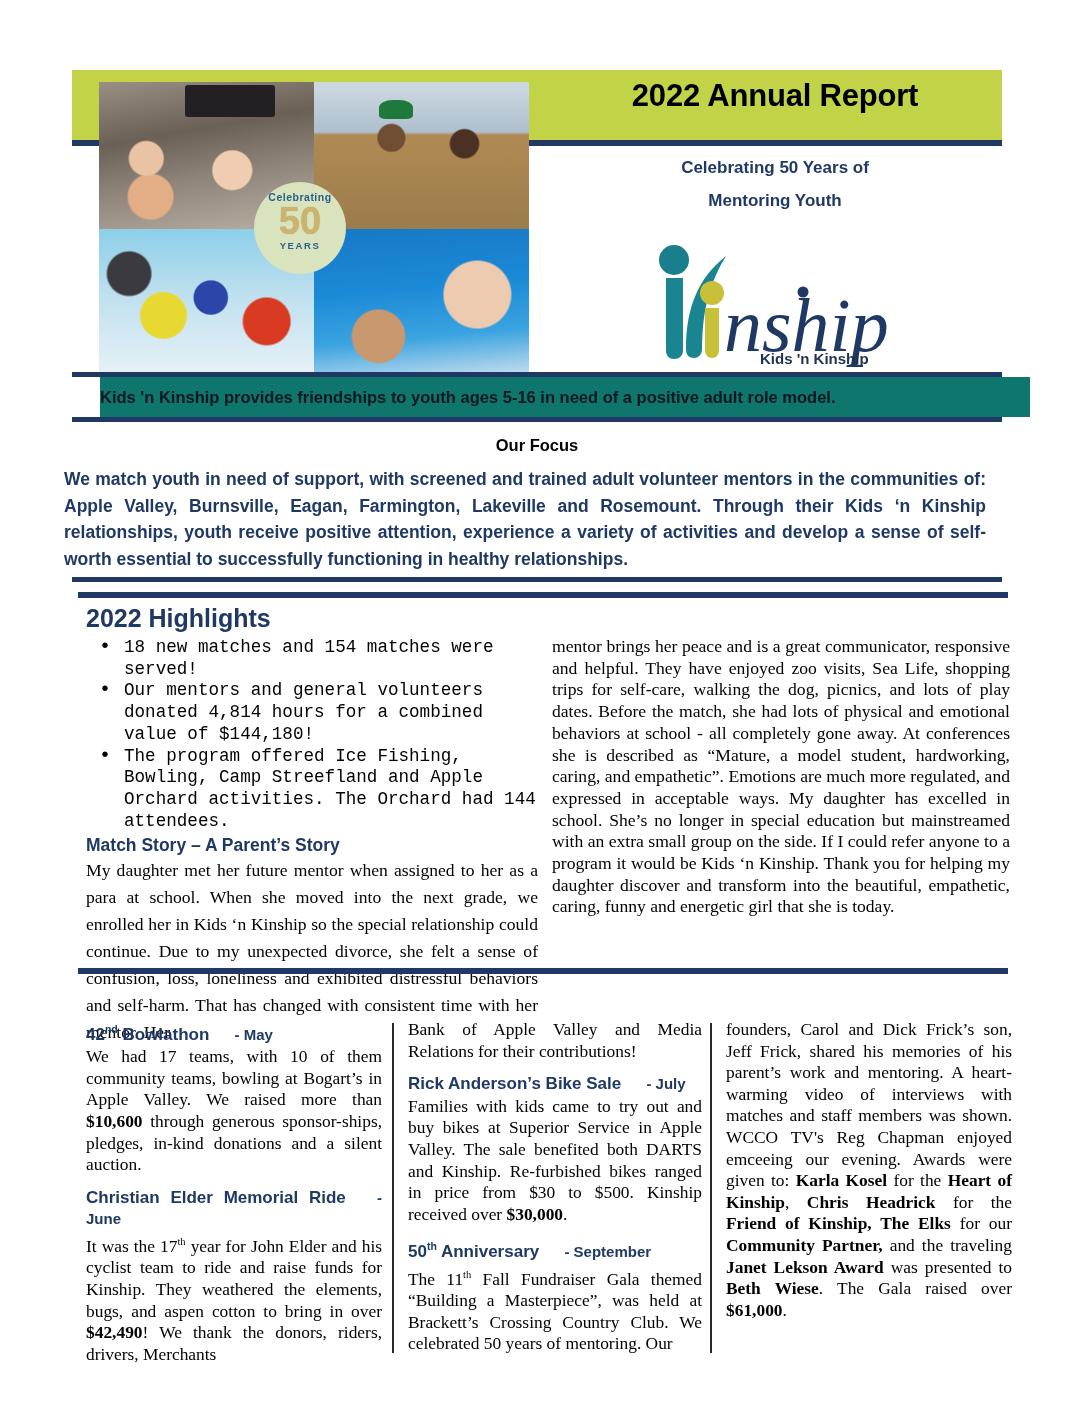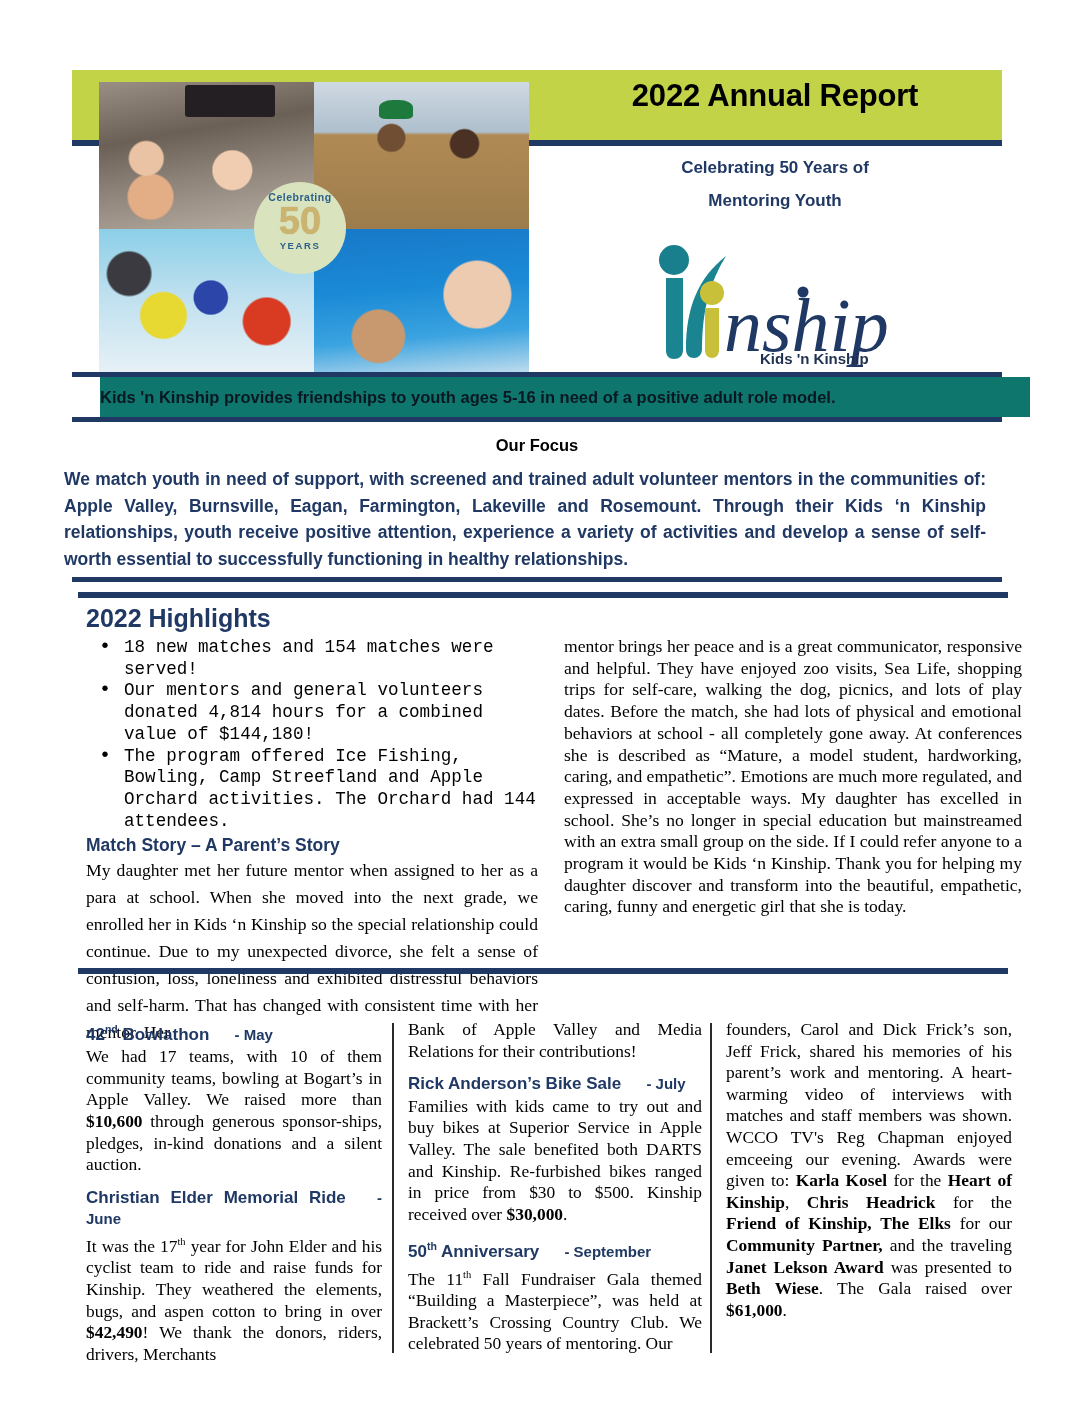--- a/index.html
+++ b/index.html
@@ -200,21 +200,21 @@
   }
   .hl-head {
     position:absolute; left:86px; top:604px;
     font-family:"Liberation Sans", sans-serif;
     font-weight:bold; font-size:25px; color:#203864;
   }
   .hl-left {
     position:absolute; left:86px; top:637px; width:452px;
   }
   .hl-right {
-    position:absolute; left:564px; top:636px; width:458px;
+    position:absolute; left:552px; top:636px; width:458px;
     font-size:17.6px; line-height:21.7px; text-align:justify;
     font-family:"Liberation Serif", serif;
   }
   ul.bullets {
     margin:0; padding:0 0 0 38px; list-style:none;
   }
   ul.bullets li {
     position:relative;
     font-size:17.6px; line-height:21.7px;
     margin-bottom:0px;

